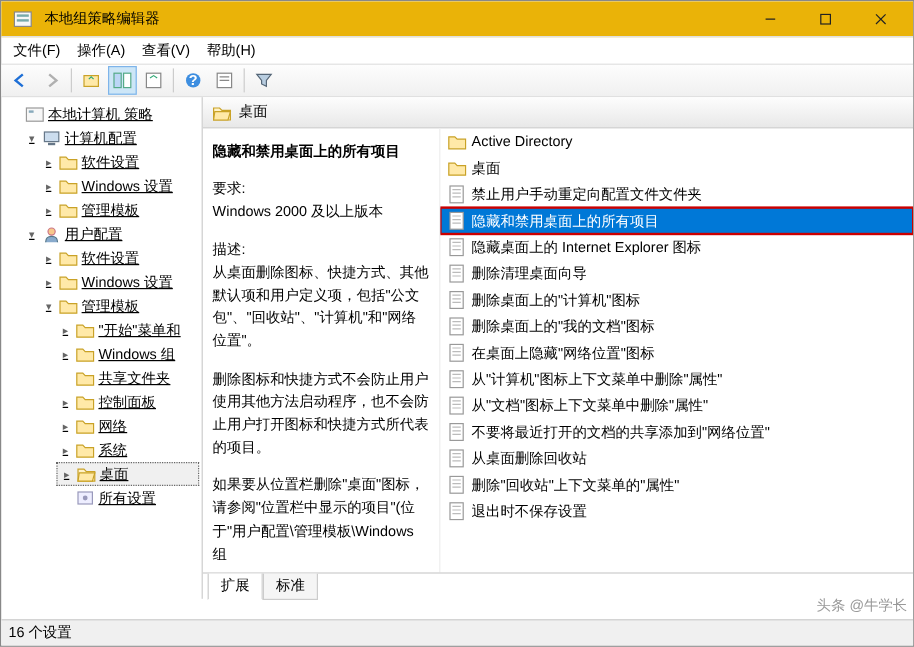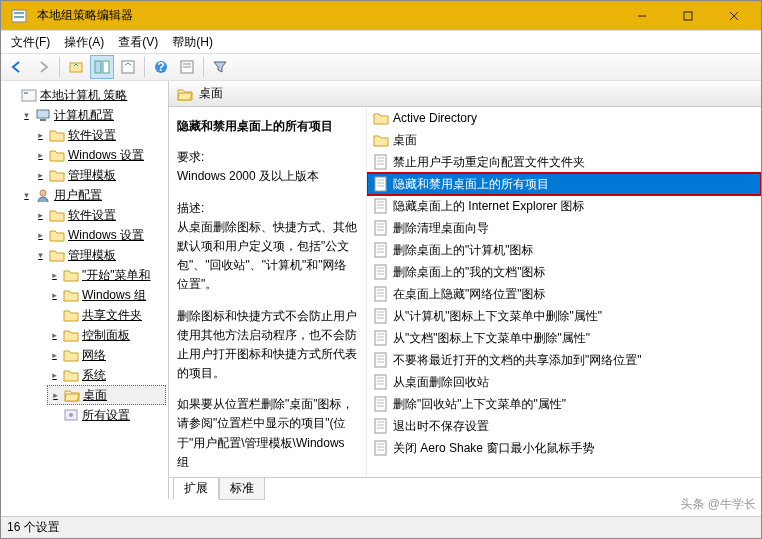--- a/index.html
+++ b/index.html
@@ -530,31 +530,20 @@
               <span class="itemicon">
                 <svg viewBox="0 0 16 16">
                   <rect x="2" y="1" width="11" height="14" fill="#fff" stroke="#999"></rect>
                   <line x1="4" y1="4" x2="11" y2="4" stroke="#bbb"></line>
                   <line x1="4" y1="7" x2="11" y2="7" stroke="#bbb"></line>
                   <line x1="4" y1="10" x2="11" y2="10" stroke="#bbb"></line>
                 </svg>
               </span>
               <span>退出时不保存设置</span>
             </div>
-            <div class="srow">
-              <span class="itemicon">
-                <svg viewBox="0 0 16 16">
-                  <rect x="2" y="1" width="11" height="14" fill="#fff" stroke="#999"></rect>
-                  <line x1="4" y1="4" x2="11" y2="4" stroke="#bbb"></line>
-                  <line x1="4" y1="7" x2="11" y2="7" stroke="#bbb"></line>
-                  <line x1="4" y1="10" x2="11" y2="10" stroke="#bbb"></line>
-                </svg>
-              </span>
-              <span>关闭 Aero Shake 窗口最小化鼠标手势</span>
-            </div>
           </div>
       </div>
     </div>
     <div class="tabs">
       <div class="tab active">扩展</div>
       <div class="tab">标准</div>
     </div>
   </div>
 </div>
 

